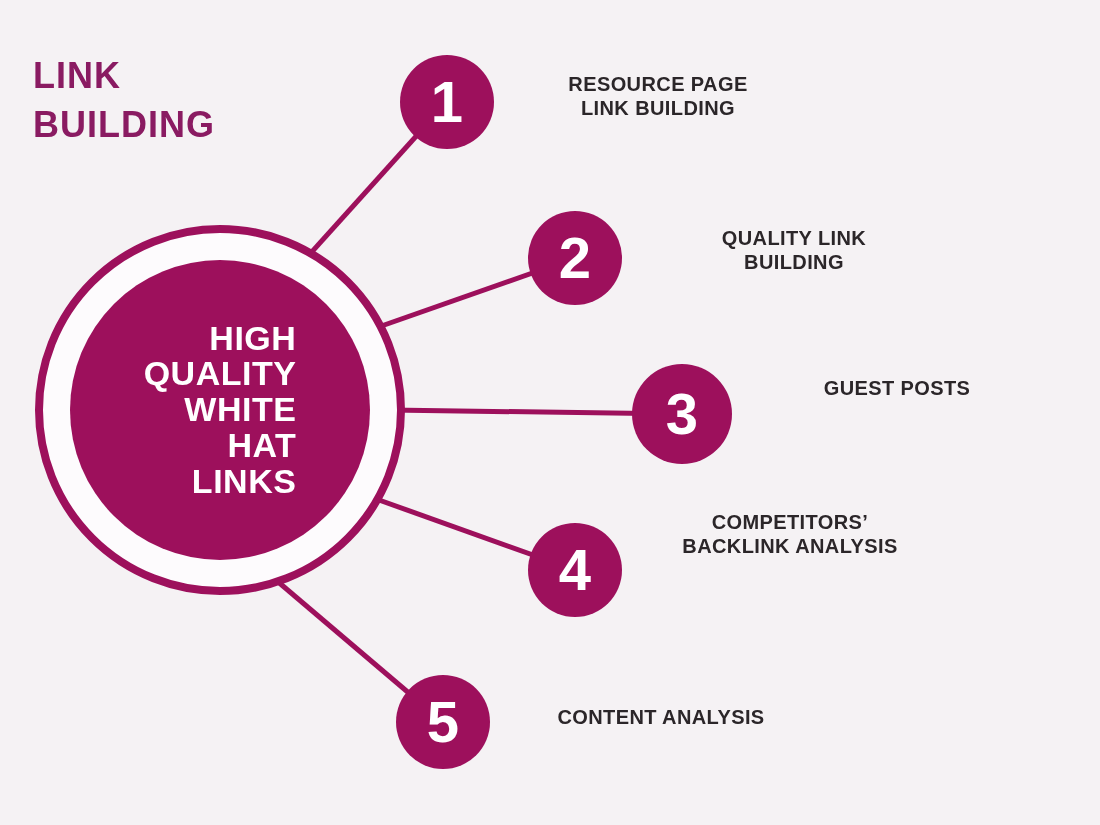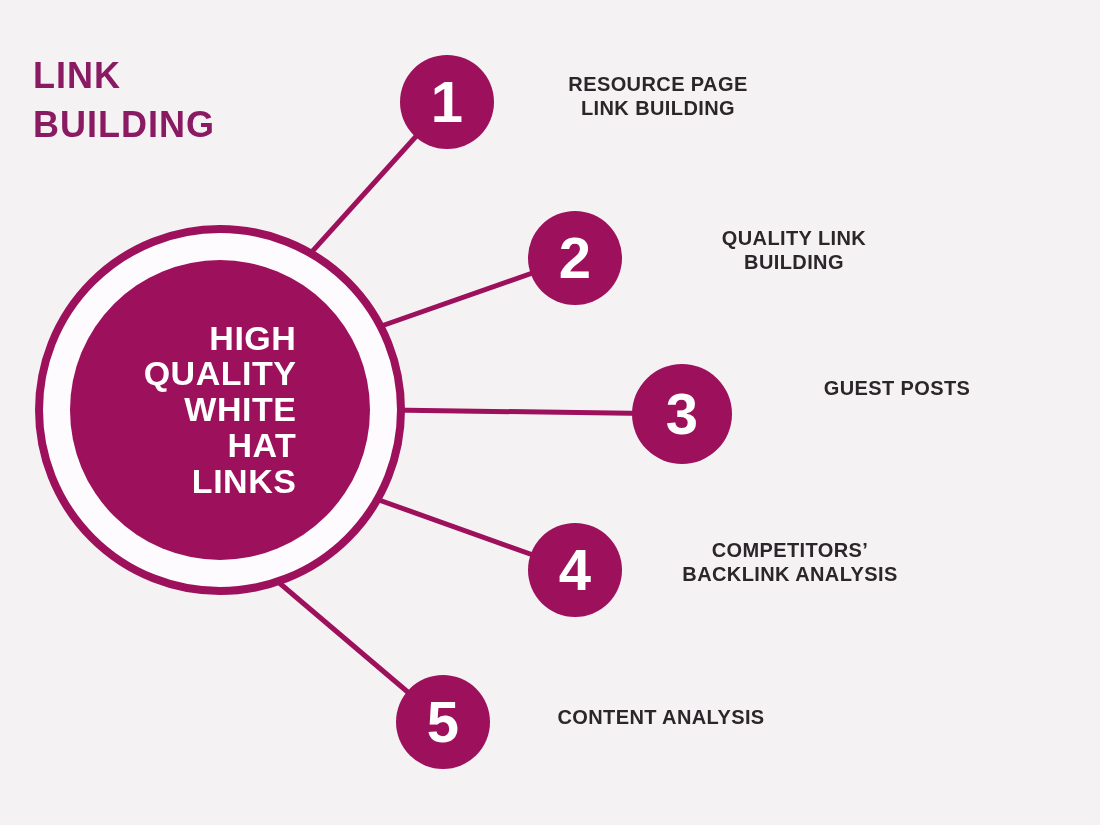--- a/index.html
+++ b/index.html
@@ -143,21 +143,21 @@
 BUILDING</div>
 
   <div class="num-circle" style="left:632px; top:364px; width:100px; height:100px;">
     <span class="num">3</span>
   </div>
   <div class="item-label" style="left:897px; top:389px;">GUEST POSTS</div>
 
   <div class="num-circle" style="left:528px; top:523px; width:94px; height:94px;">
     <span class="num">4</span>
   </div>
-  <div class="item-label" style="left:790px; top:563px;">COMPETITORS’
+  <div class="item-label" style="left:790px; top:535px;">COMPETITORS’
 BACKLINK ANALYSIS</div>
 
   <div class="num-circle" style="left:396px; top:675px; width:94px; height:94px;">
     <span class="num">5</span>
   </div>
   <div class="item-label" style="left:661px; top:718px;">CONTENT ANALYSIS</div>
 
 </div>
 
 </body></html>

